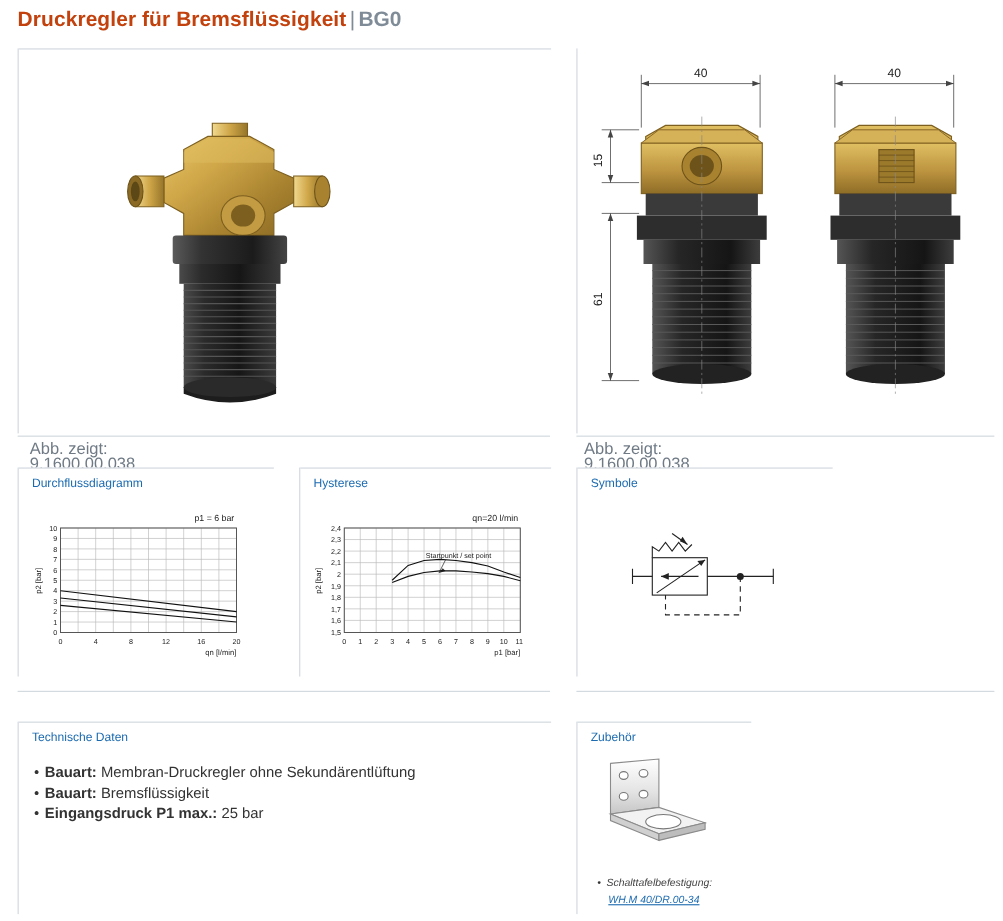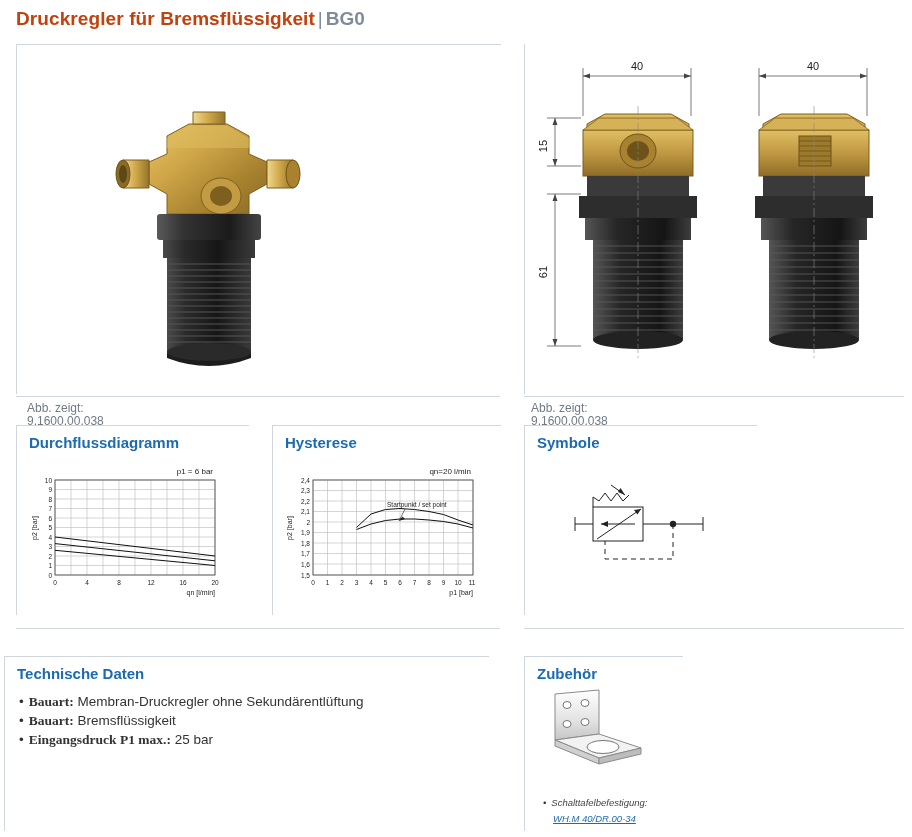--- a/index.html
+++ b/index.html
@@ -27,47 +27,47 @@
   
   .panel {
     position: absolute;
     border-left: 1px solid #cfd6dd;
     background: #fff;
   }
   .panel-top-rule {
     position: absolute; height: 1px; background: #cfd6dd;
   }
   .panel-head {
-    font-size: 15px; font-weight: bold; color: #1c6bb0;
+    font-size: 11px; font-weight: normal; color: #1c6bb0;
     position: absolute;
   }
   .caption {
-    position: absolute; font-size: 12px; color: #6f7a85; line-height: 13px;
+    position: absolute; font-size: 15px; color: #6f7a85; line-height: 13px;
   }
 
   
   #photo-panel { left: 16px; top: 44px; width: 484px; height: 350px; }
   #dims-panel  { left: 524px; top: 44px; width: 380px; height: 350px; }
 
   .divider {
     position: absolute; height: 1px; background: #cfd6dd;
   }
 
   
   #flow-panel   { left: 16px;  top: 425px; width: 232px; height: 190px; }
   #hyst-panel   { left: 272px; top: 425px; width: 228px; height: 190px; }
   #symbol-panel { left: 524px; top: 425px; width: 232px; height: 190px; text-align: right; }
 
   
-  #tech-panel { left: 4px;  top: 656px; width: 484px; height: 175px; }
+  #tech-panel { left: 16px;  top: 656px; width: 484px; height: 175px; }
   #acc-panel  { left: 524px; top: 656px; width: 158px; height: 175px; }
 
   .tech-list { position: absolute; left: 14px; top: 36px; width: 460px; }
   .tech-item { font-size: 13.5px; color: #333; line-height: 19px; }
-  .tech-item b { font-weight: bold; font-family: Liberation Serif, serif; }
+  .tech-item b { font-weight: bold; }
   .bullet { color: #333; padding-right: 5px; }
 
   .acc-img-box {
     position: absolute; left: 12px; top: 30px; width: 136px; height: 92px;
   }
   .acc-text {
     position: absolute; left: 18px; top: 140px; width: 140px;
     font-size: 9.5px; color: #444; line-height: 14px; font-style: italic;
   }
   .acc-link {

